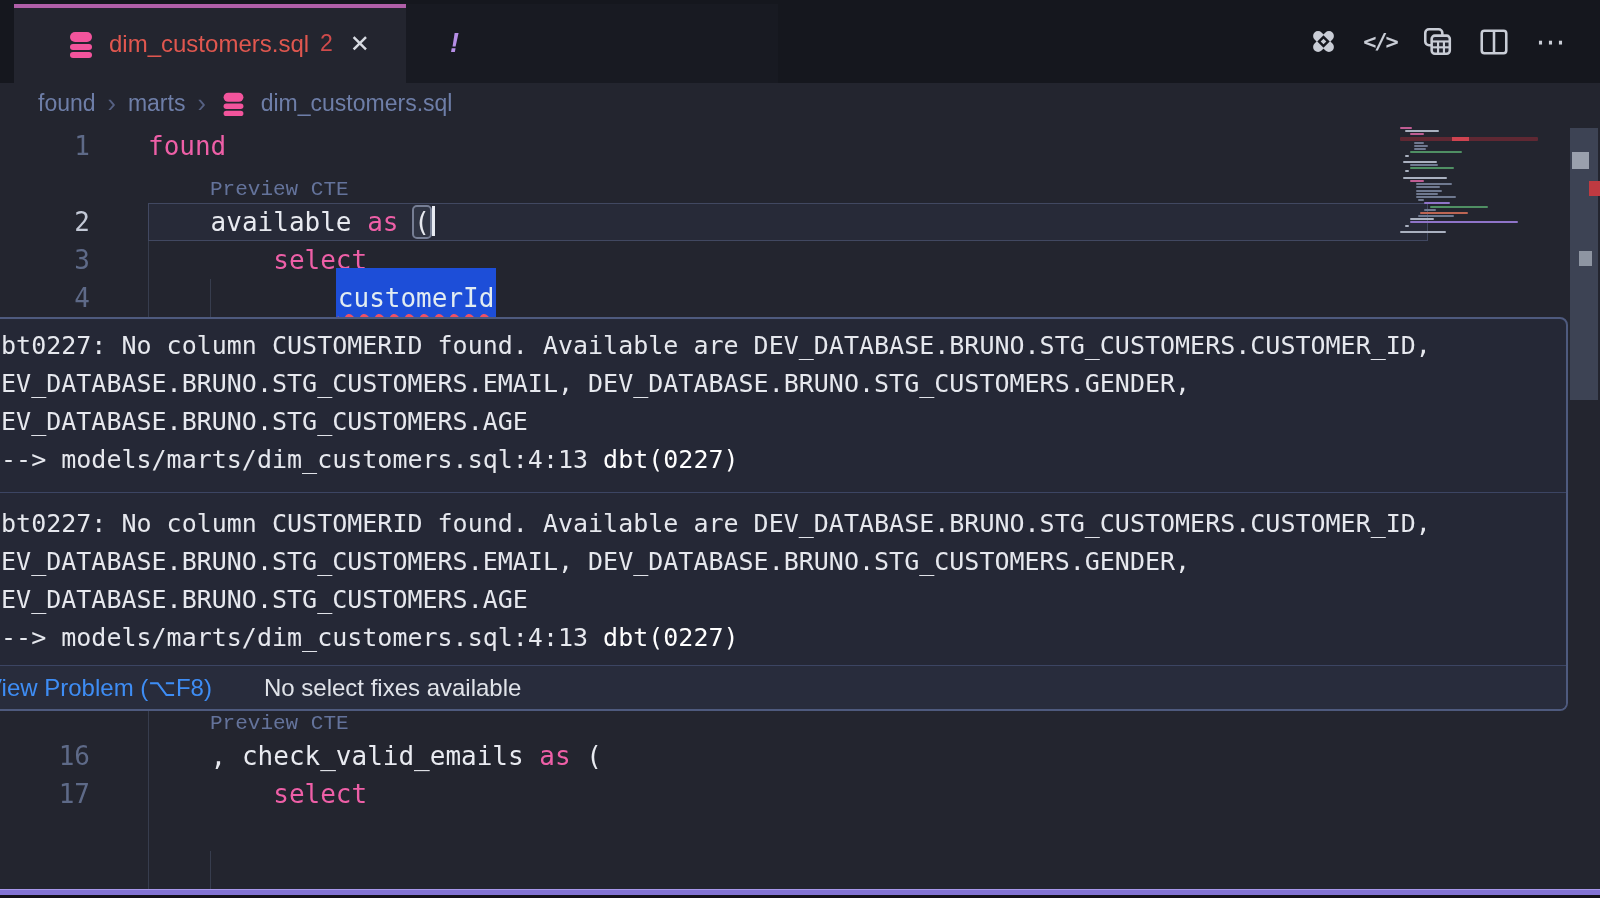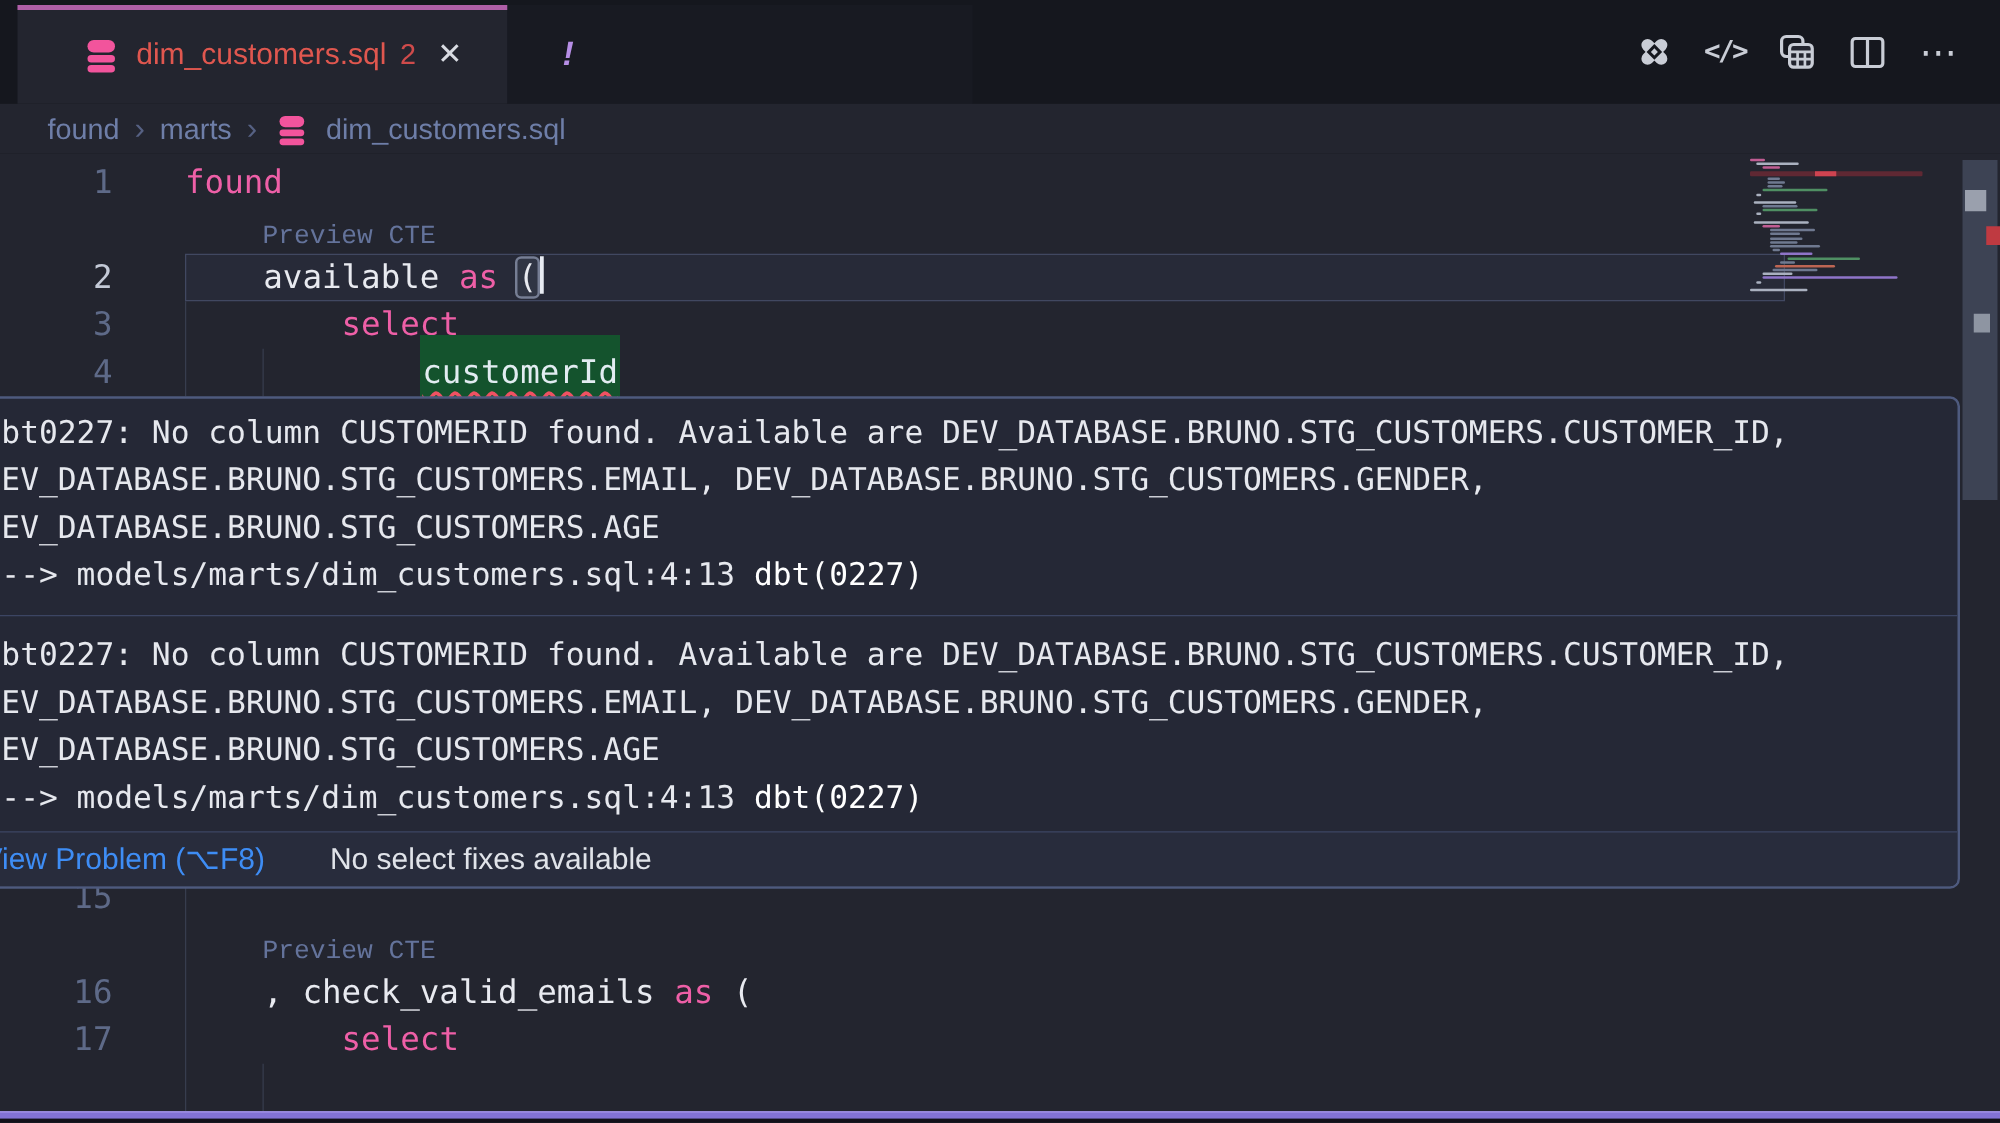--- a/index.html
+++ b/index.html
@@ -42,21 +42,21 @@
   .row.current .gutter { color:#c3c9d6; }
   .codeline { font-family:"DejaVu Sans Mono",monospace; font-size:26px; line-height:38px;
     white-space:pre; padding-left:58px; color:#e8eaf0; position:relative; cursor:text; }
   .linebox { position:absolute; left:148px; top:0; width:1280px; height:38px;
     background:#272a38; border:1px solid #414861; z-index:0; }
   .row.current .codeline, .row.current .gutter { z-index:1; }
   .tok-kw { color:#ee5fa7; }
   .tok-id { color:#e8eaf0; }
   .bracket { outline:2px solid #767e94; border-radius:3px; background:#303544; }
   .cursor { display:inline-block; width:3px; height:30px; background:#e8ebf2; vertical-align:-5px; margin-left:2px; }
-  .errword { background:#14532d; color:#e2ecf1; padding:15px 2px;
+  .errword { background:#1d4ed8; color:#e2ecf1; padding:15px 2px;
     text-decoration:underline wavy #ef5163 2.5px; text-underline-offset:7px; text-decoration-skip-ink:none; }
   .lensrow { height:38px;font-family:Liberation Mono, monospace; }
   .lens { position:absolute; left:210px; bottom:2px; font-size:21px; color:#64739b; cursor:pointer; }
   .guide { position:absolute; width:1px; background:#373d4e; }
 
   
   .minimap { position:absolute; left:1400px; top:4px; width:138px; cursor:pointer; }
   .mrow { height:2px; margin-bottom:1.2px; border-radius:1px; }
   .mrow.blank { background:transparent !important; }
   .mrow.redline { height:4px; background:#5f2833; position:relative; width:138px !important; margin-left:0 !important; }
@@ -175,24 +175,20 @@
         <div class="row">
           <div class="gutter">3</div>
           <div class="codeline"><span class="tok-id">        </span><span class="tok-kw">select</span></div>
         </div>
         <div class="row">
           <div class="gutter">4</div>
           <div class="codeline"><span class="tok-id">            </span><span class="errword">customerId</span></div>
         </div>
       </div>
     <div class="codeblock" id="code-bottom">
-        <div class="row">
-          <div class="gutter">15</div>
-          <div class="codeline"></div>
-        </div>
         <div class="row lensrow">
           <span class="lens">Preview CTE</span>
         </div>
         <div class="row">
           <div class="gutter">16</div>
           <div class="codeline"><span class="tok-id">    , check_valid_emails </span><span class="tok-kw">as</span><span class="tok-id"> (</span></div>
         </div>
         <div class="row">
           <div class="gutter">17</div>
           <div class="codeline"><span class="tok-id">        </span><span class="tok-kw">select</span></div>

